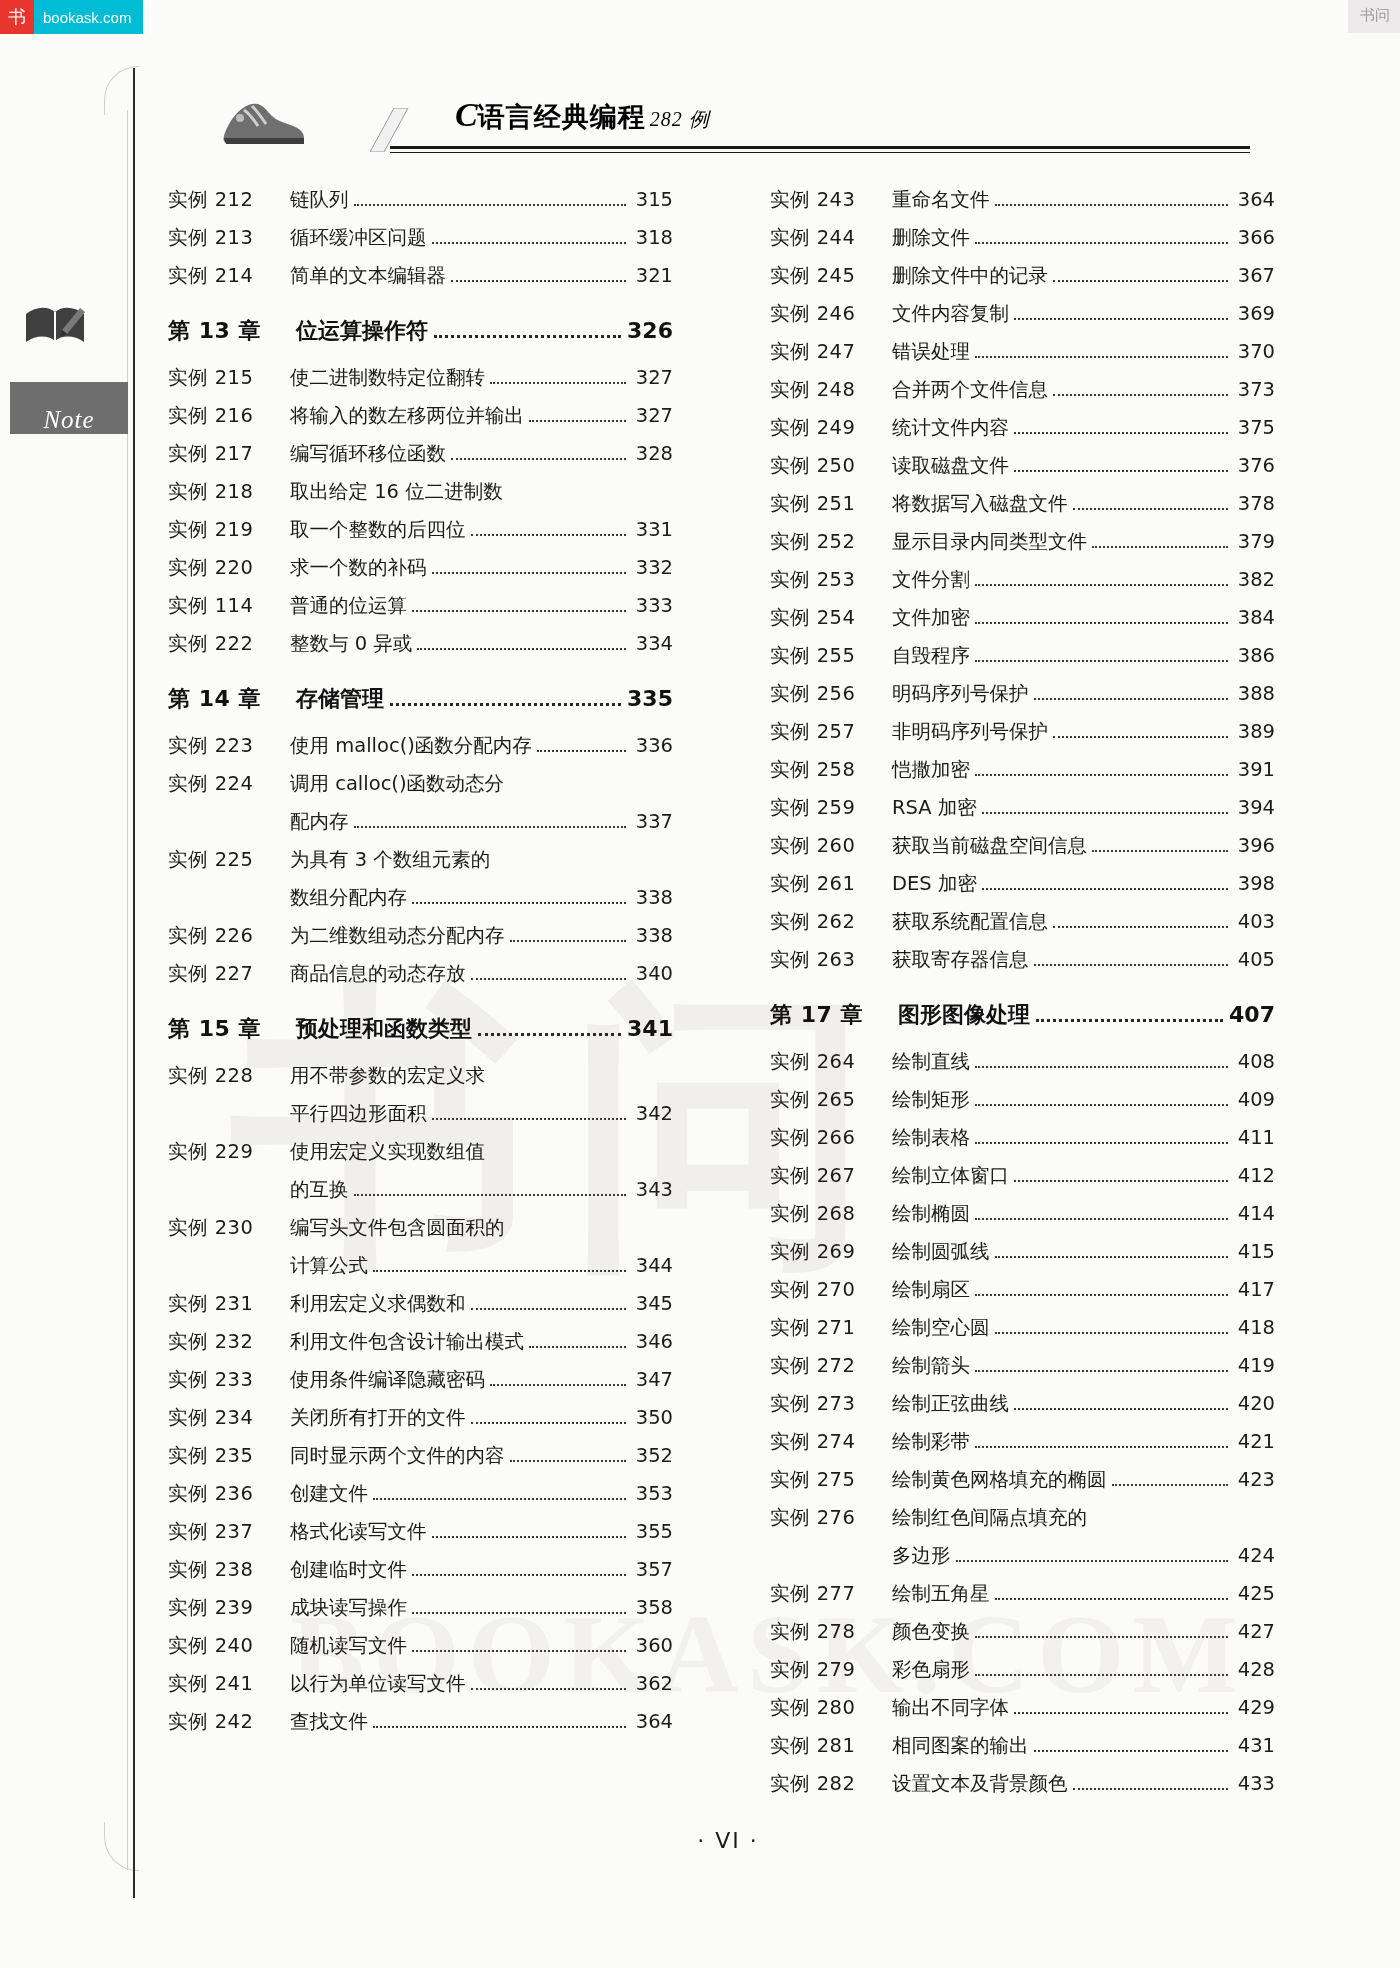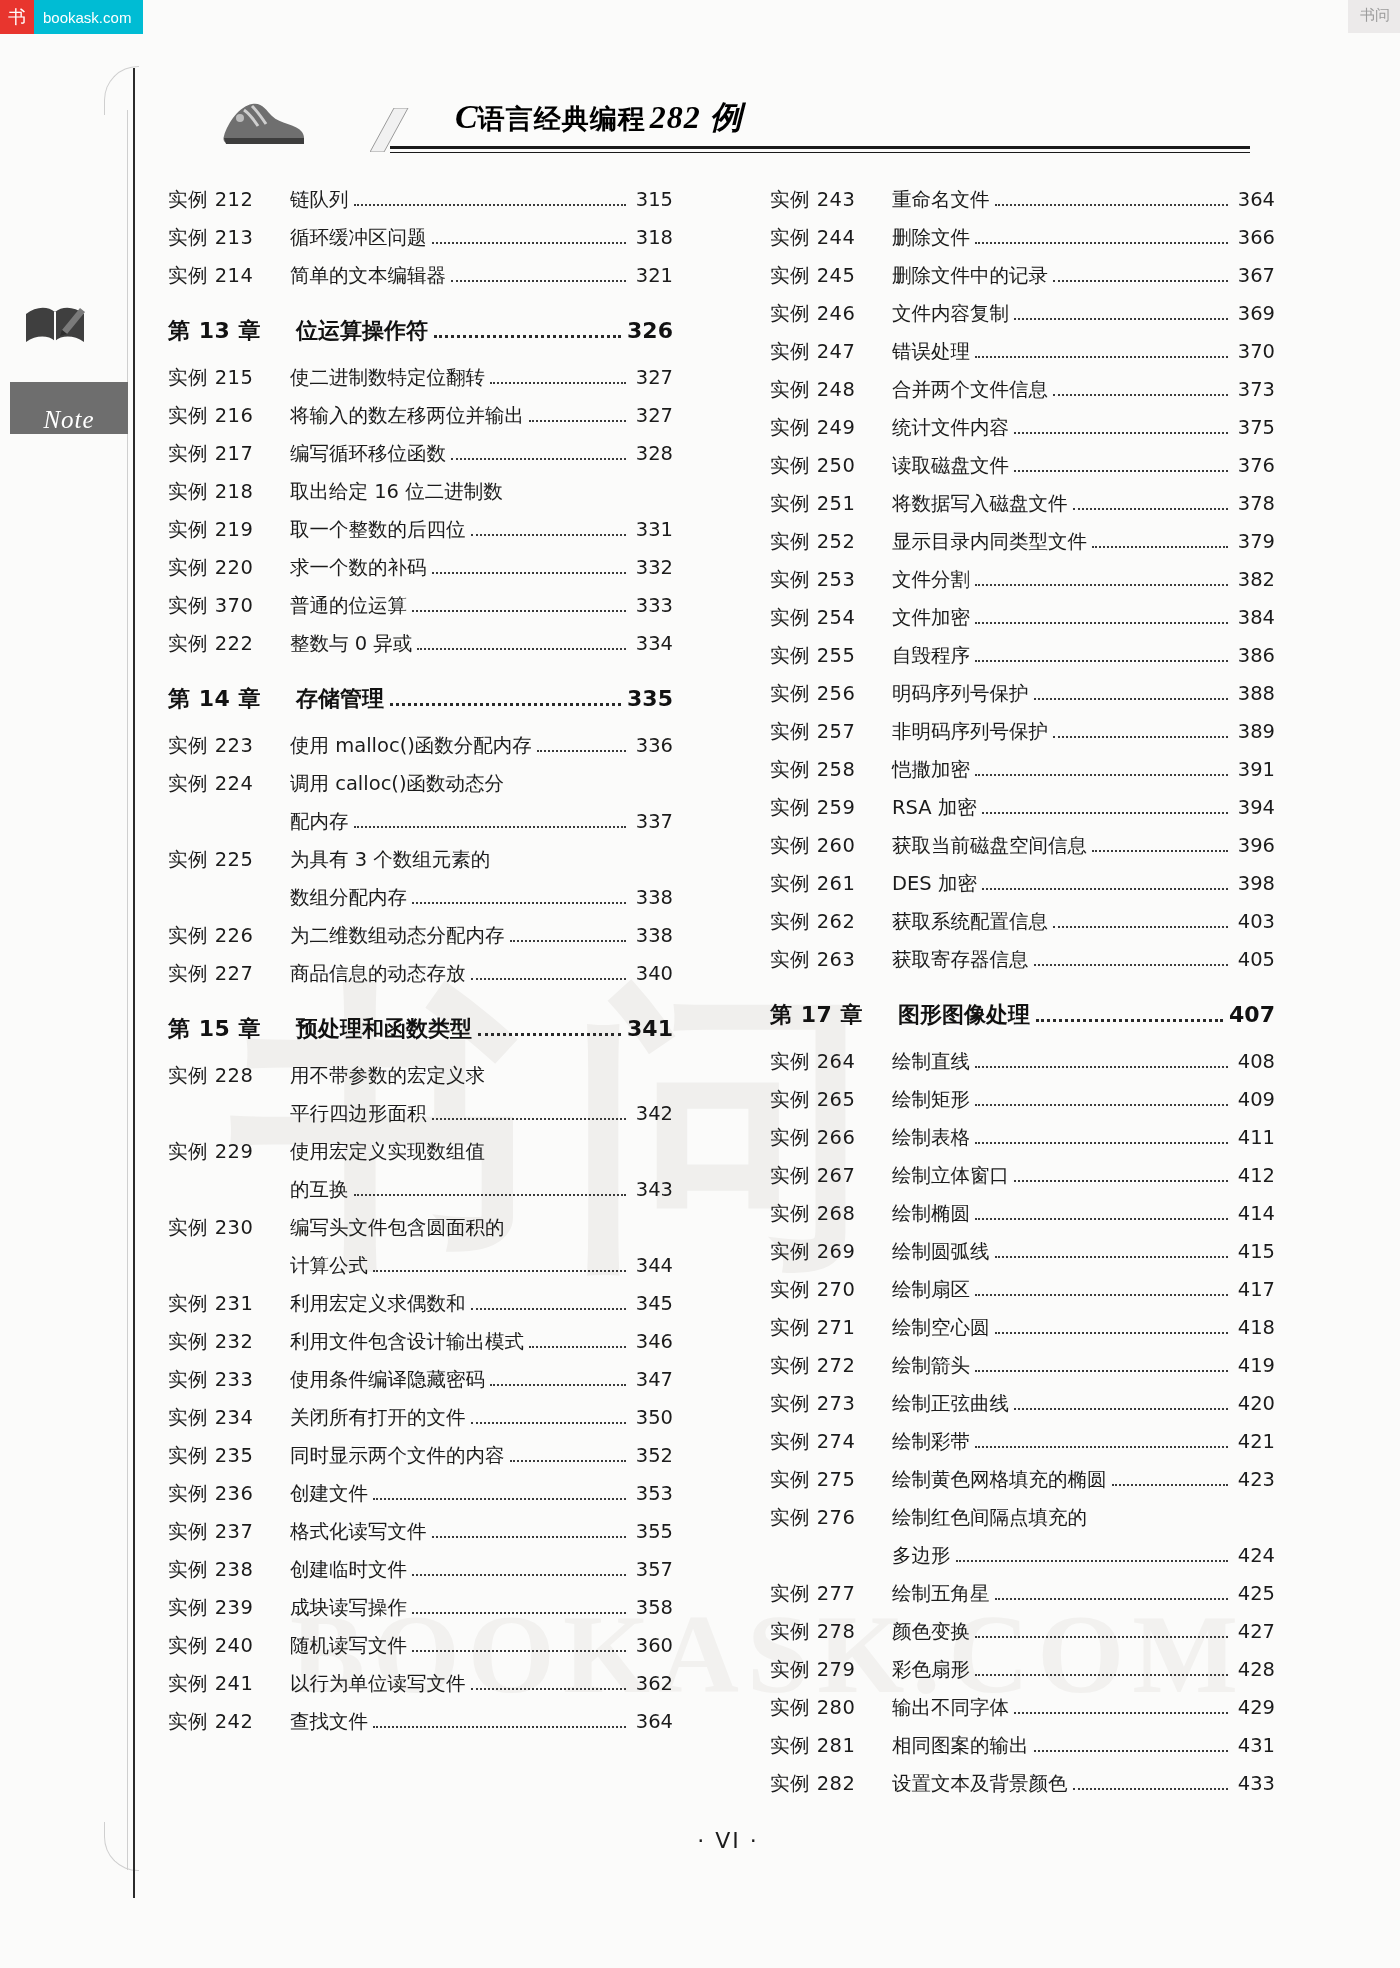--- a/index.html
+++ b/index.html
@@ -153,21 +153,21 @@
     font-family:"Liberation Serif", serif;
   }
   .header-title .c {
     font-size:34px; font-weight:bold; font-style:italic;
   }
   .header-title .zh {
     font-size:27px; font-weight:bold;
     letter-spacing:1px;
   }
   .header-title .num {
-    font-size:32px; font-style:italic; font-weight:bold;
+    font-size:20px; font-style:italic; font-weight:normal;
     letter-spacing:1px;
     margin-top:33px;
   }
   .shoe {
     position:absolute; left:218px; top:92px;
     width:92px; height:60px;
     z-index:11;
   }
   
   .col {
@@ -383,21 +383,21 @@
         <span class="dots"></span>
         <span class="pg">331</span>
       </div>
       <div class="row">
         <span class="ex-label">实例 220</span>
         <span class="ex-title">求一个数的补码</span>
         <span class="dots"></span>
         <span class="pg">332</span>
       </div>
       <div class="row">
-        <span class="ex-label">实例 370</span>
+        <span class="ex-label">实例 114</span>
         <span class="ex-title">普通的位运算</span>
         <span class="dots"></span>
         <span class="pg">333</span>
       </div>
       <div class="row">
         <span class="ex-label">实例 222</span>
         <span class="ex-title">整数与 0 异或</span>
         <span class="dots"></span>
         <span class="pg">334</span>
       </div>

